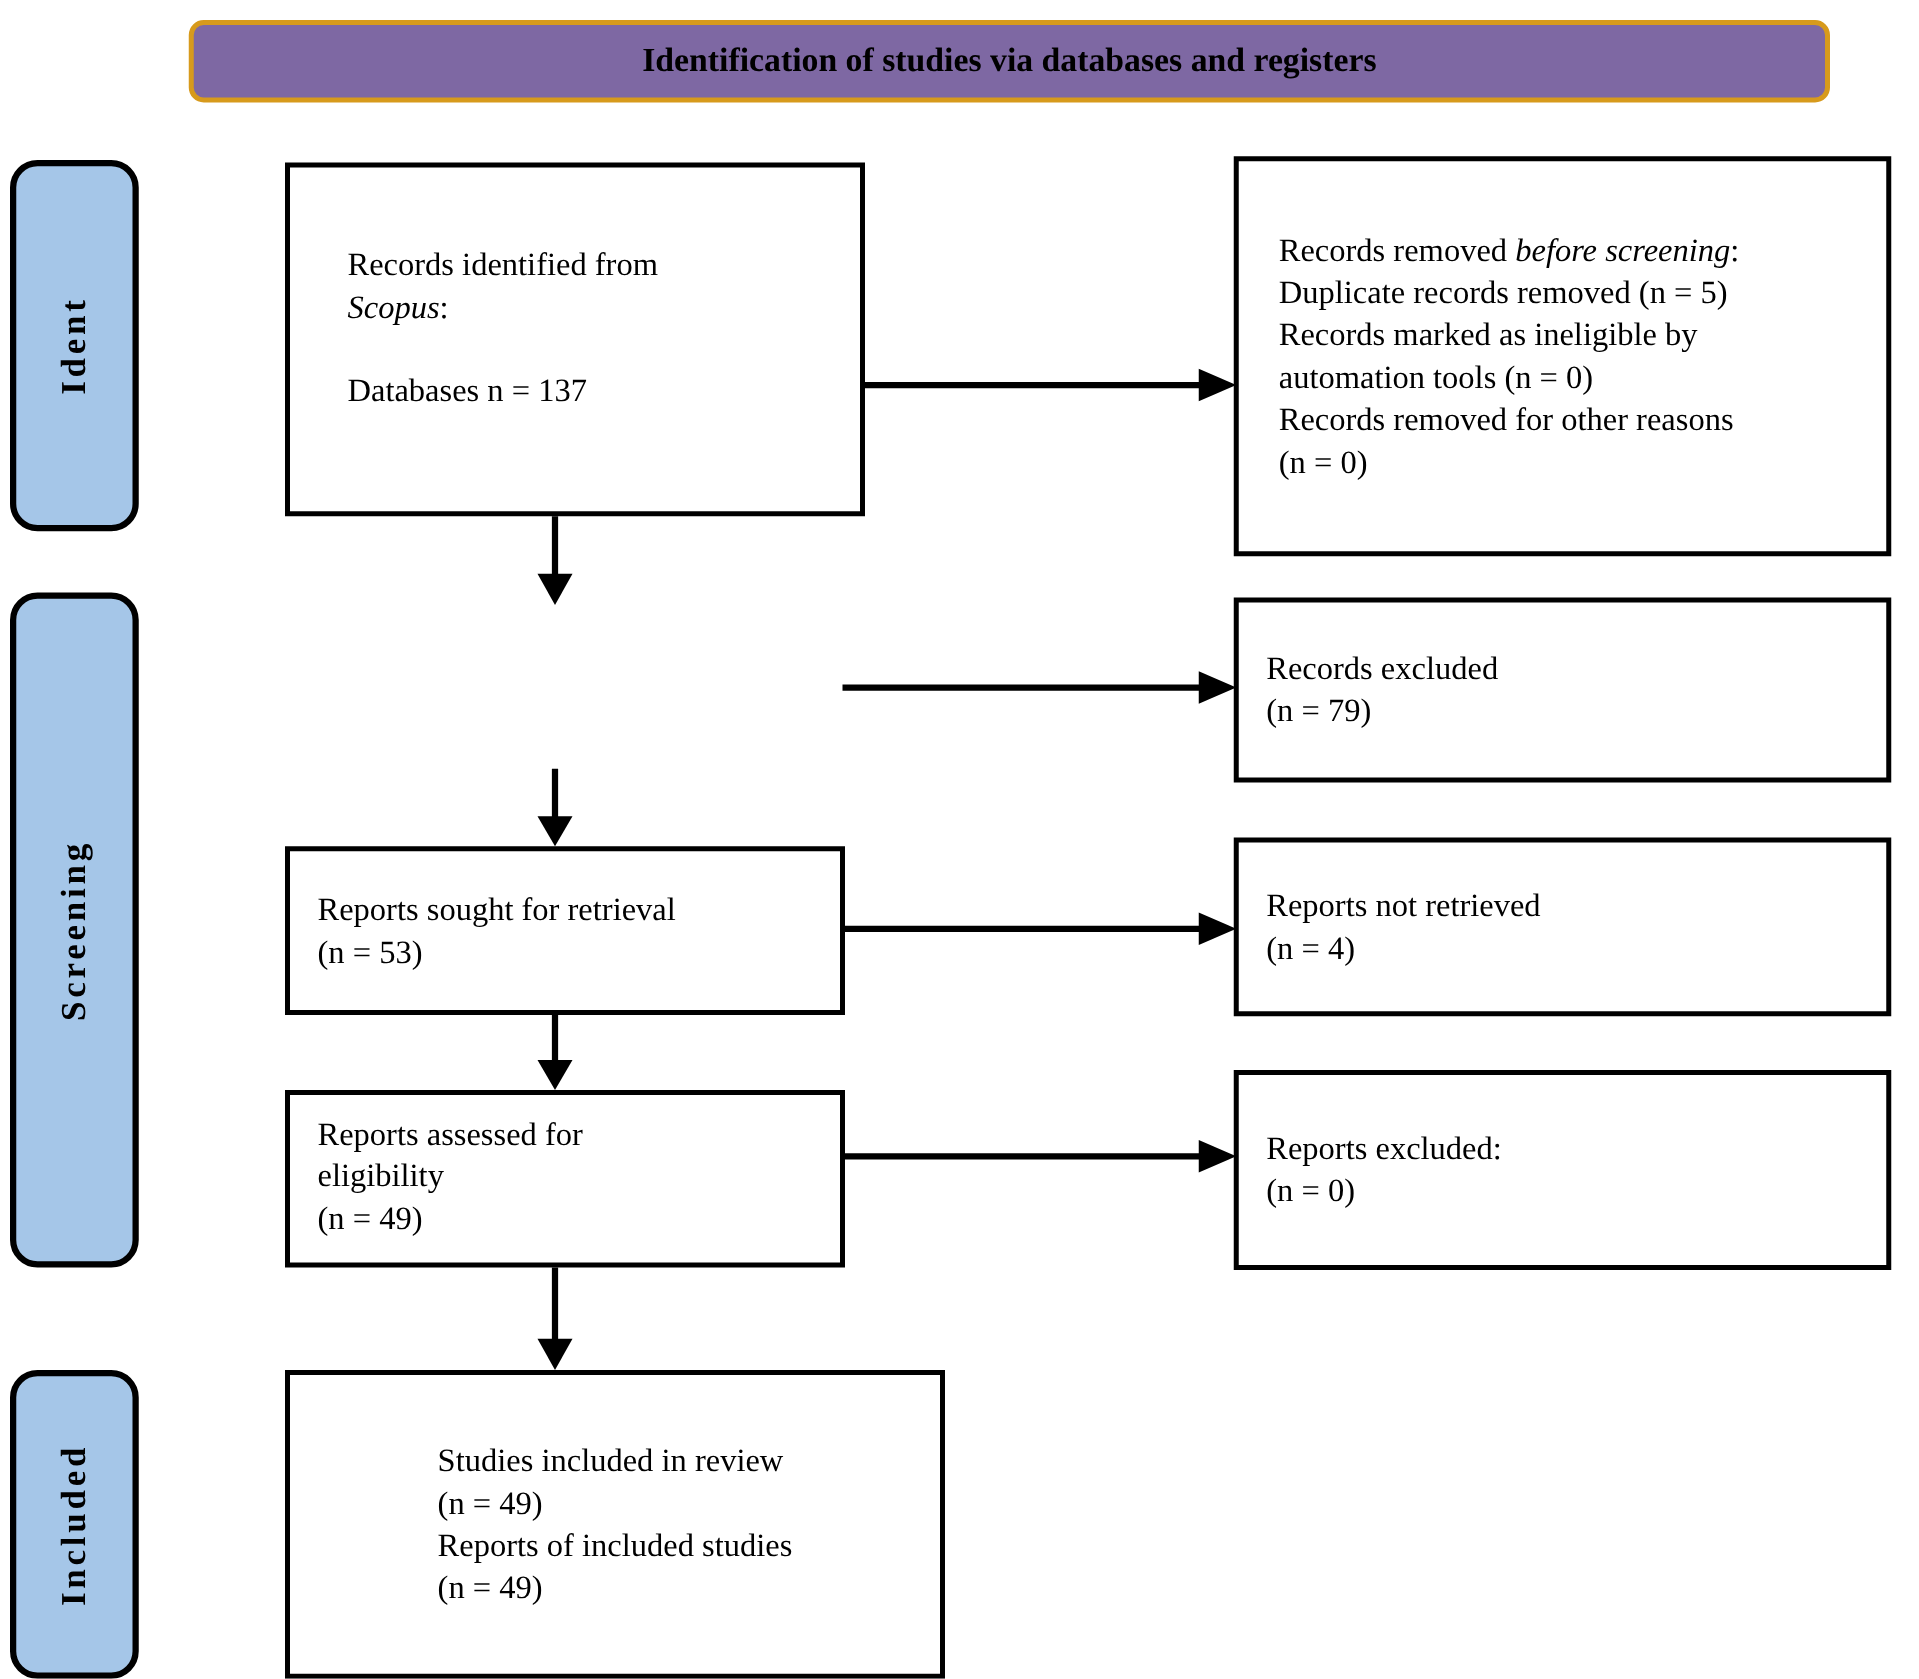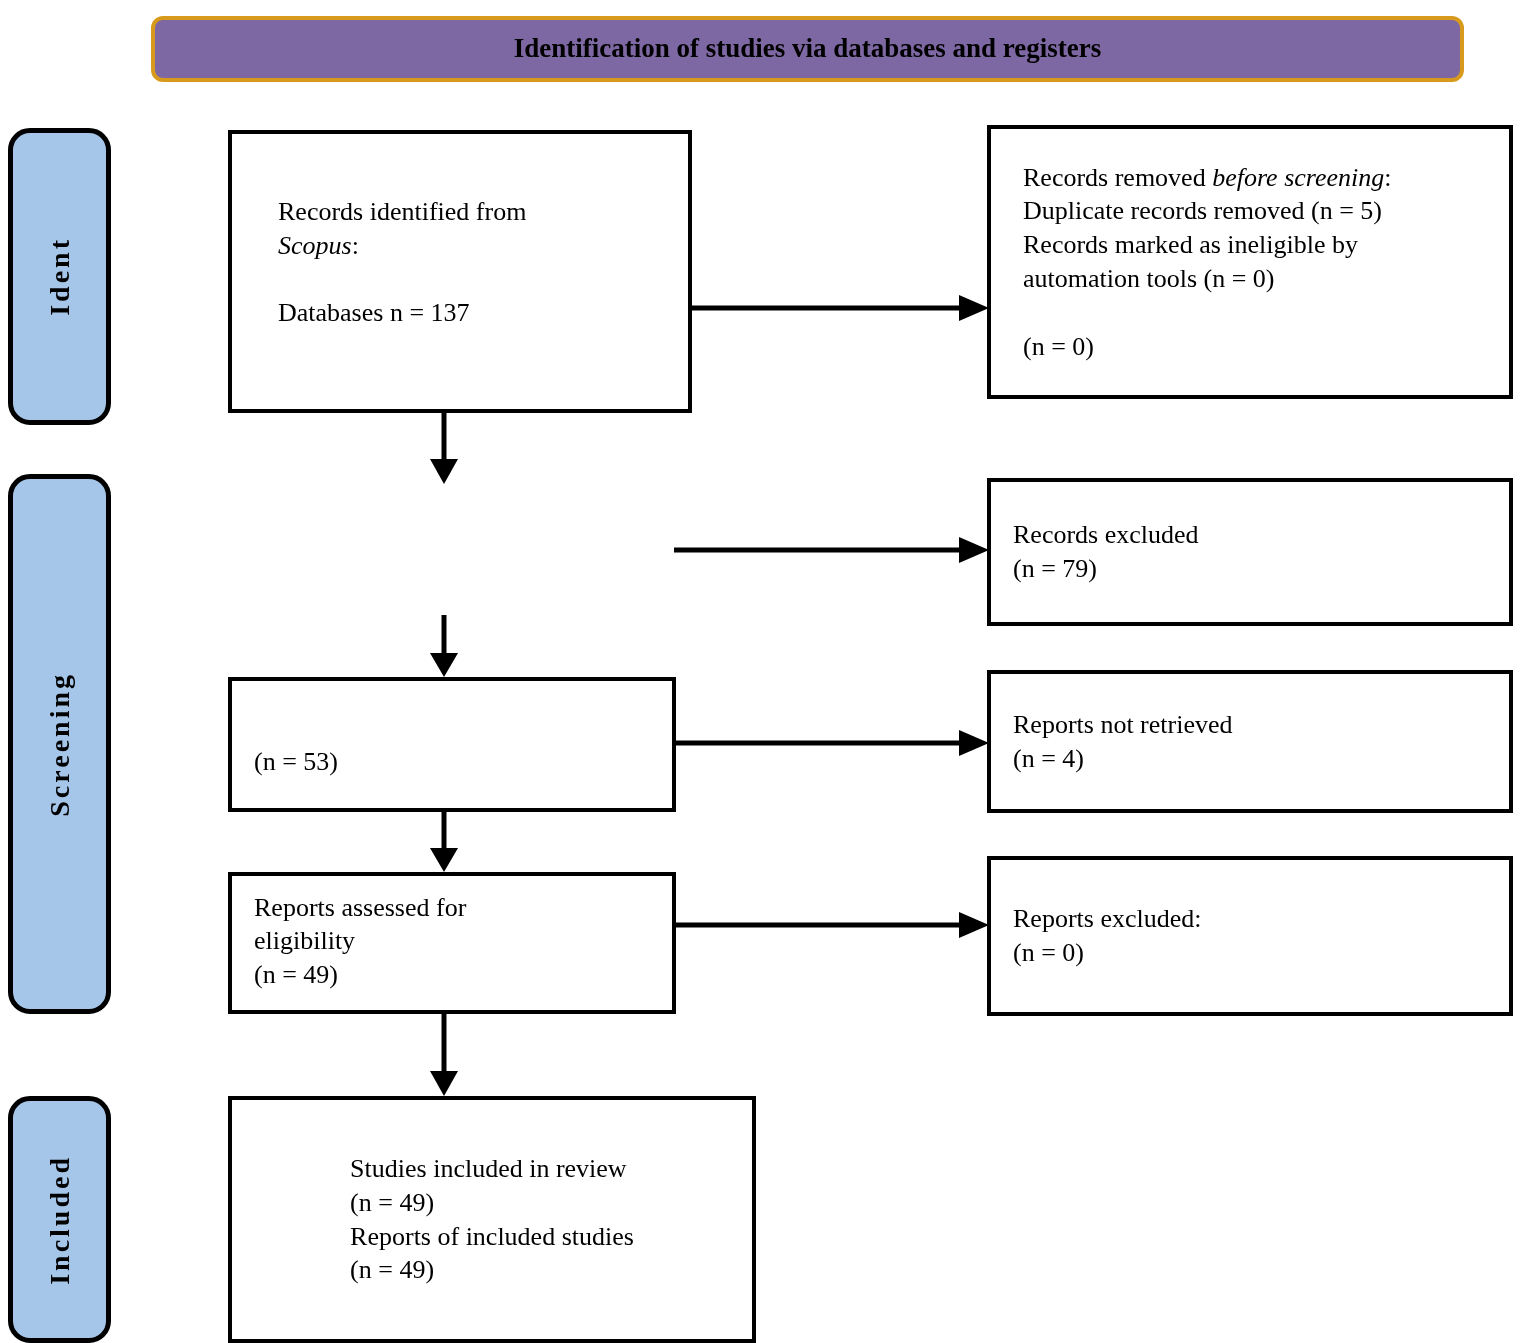--- a/index.html
+++ b/index.html
@@ -92,21 +92,21 @@
   .flow-box .box-text em { font-style: italic; }
 
   
   #box-identified      { left: 228px; top: 130px;  width: 464px; height: 283px; padding-left: 46px; }
   #box-screened        { left: 228px; top: 484px;  width: 448px; height: 131px; }
   #box-sought          { left: 228px; top: 677px;  width: 448px; height: 135px; }
   #box-assessed        { left: 228px; top: 872px;  width: 448px; height: 142px; justify-content: flex-end; }
   #box-included        { left: 228px; top: 1096px; width: 528px; height: 247px; align-items: center; }
 
   
-  #box-removed         { left: 987px; top: 125px;  width: 526px; height: 274px; padding-left: 32px; }
+  #box-removed         { left: 987px; top: 125px;  width: 526px; height: 320px; padding-left: 32px; }
   #box-records-excl    { left: 987px; top: 478px;  width: 526px; height: 148px; }
   #box-not-retrieved   { left: 987px; top: 670px;  width: 526px; height: 143px; }
   #box-reports-excl    { left: 987px; top: 856px;  width: 526px; height: 160px; }
 
   
   #box-identified .box-text { padding-bottom: 18px; }
 
   
   .conn {
     position: absolute;
@@ -145,33 +145,33 @@
   <div class="stage-rail" id="rail-included">
     <span class="rail-text">Included</span>
   </div>
 
   <div class="flow-box" id="box-identified">
     <div class="box-text"><span>Records identified from</span><br><em>Scopus</em><span>:</span><br><br><span>Databases n = 137</span></div>
   </div>
 
 
   <div class="flow-box" id="box-sought">
-    <div class="box-text"><br><span>(n = 53)</span></div>
+    <div class="box-text"><span>Reports sought for retrieval</span><br><span>(n = 53)</span></div>
   </div>
 
   <div class="flow-box" id="box-assessed">
     <div class="box-text"><span>Reports assessed for</span><br><span>eligibility</span><br><span>(n = 49)</span></div>
   </div>
 
   <div class="flow-box" id="box-included">
     <div class="box-text"><span>Studies included in review</span><br><span>(n = 49)</span><br><span>Reports of included studies</span><br><span>(n = 49)</span></div>
   </div>
 
   <div class="flow-box" id="box-removed">
-    <div class="box-text"><span>Records removed </span><em>before screening</em><span>:</span><br><span>Duplicate records removed (n = 5)</span><br><span>Records marked as ineligible by</span><br><span>automation tools (n = 0)</span><br><br><span>(n = 0)</span></div>
+    <div class="box-text"><span>Records removed </span><em>before screening</em><span>:</span><br><span>Duplicate records removed (n = 5)</span><br><span>Records marked as ineligible by</span><br><span>automation tools (n = 0)</span><br><span>Records removed for other reasons</span><br><span>(n = 0)</span></div>
   </div>
 
   <div class="flow-box" id="box-records-excl">
     <div class="box-text"><span>Records excluded</span><br><span>(n = 79)</span></div>
   </div>
 
   <div class="flow-box" id="box-not-retrieved">
     <div class="box-text"><span>Reports not retrieved</span><br><span>(n = 4)</span></div>
   </div>
 

